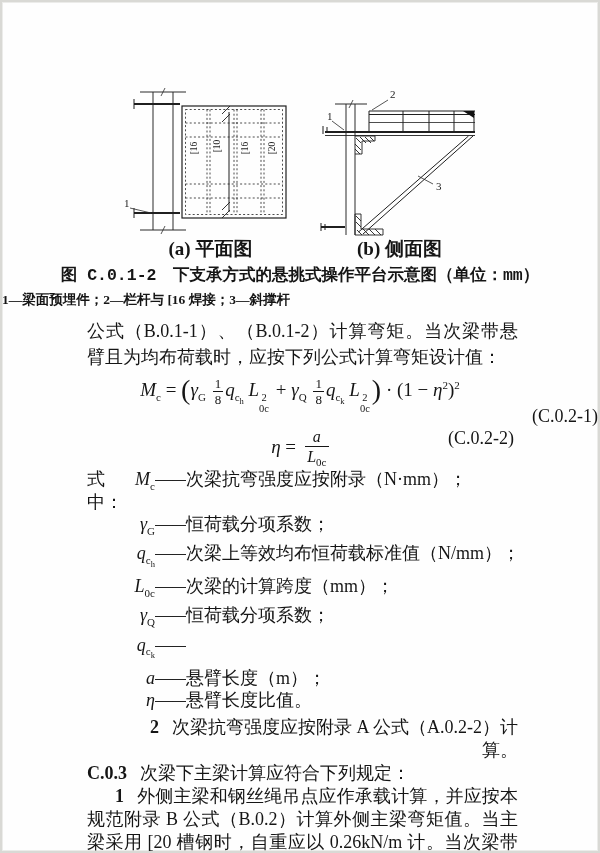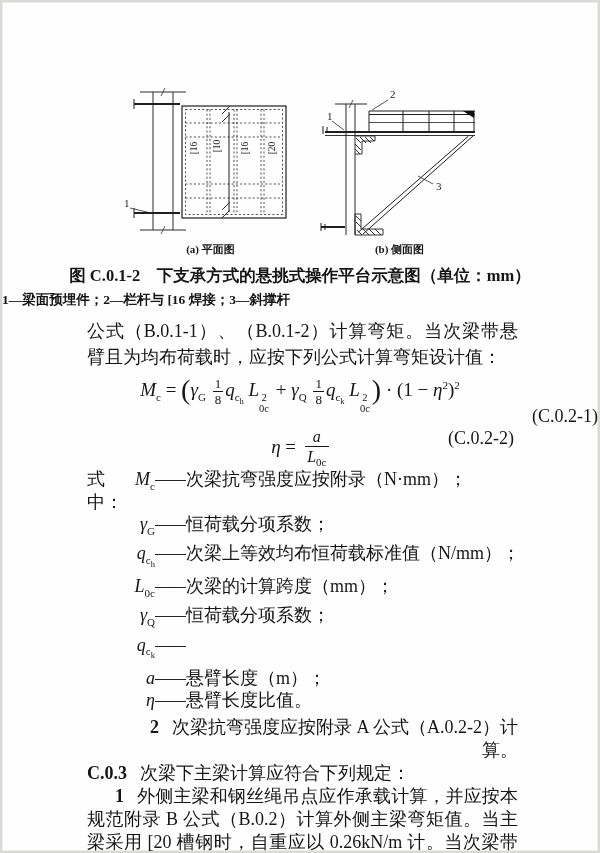--- a/index.html
+++ b/index.html
@@ -12,22 +12,22 @@
     box-shadow: inset 0 0 0 1px #ececea;
     font-family: "Liberation Serif", "DejaVu Serif", serif;
     color: #151515;
     overflow: hidden;
   }
   
   .fig-block { padding-top: 82px; }
   .fig-row { display:flex; justify-content:center; align-items:flex-start; gap:14px; }
   figure { margin:0; }
   .fig-col { display:flex; flex-direction:column; align-items:center; }
-  .fig-cap { margin-top:4px; font-weight:bold; font-size:11px; line-height:18px; }
-  .fig-title { margin-top:7px; text-align:center; font-weight:bold; font-size:16.5px; line-height:22px; }
+  .fig-cap { margin-top:4px; font-weight:bold; font-size:19px; line-height:18px; }
+  .fig-title { margin-top:7px; text-align:center; font-weight:bold; font-size:16.5px; line-height:22px;font-family:Liberation Mono, monospace; }
   .fig-legend { margin-top:4px; text-align:left; font-size:13.5px; line-height:18px;font-weight:bold; }
   svg { display:block; }
   svg text { font-family:"Liberation Serif","DejaVu Serif",serif; fill:#1d1d1d; }
   
   .para {
     margin: 9px 80px 0 85px;
     font-size: 18px; line-height: 26px;
     text-align: justify;
   }
   .eq { text-align:center; margin-top:4px; height:32px; font-size:19px; }

